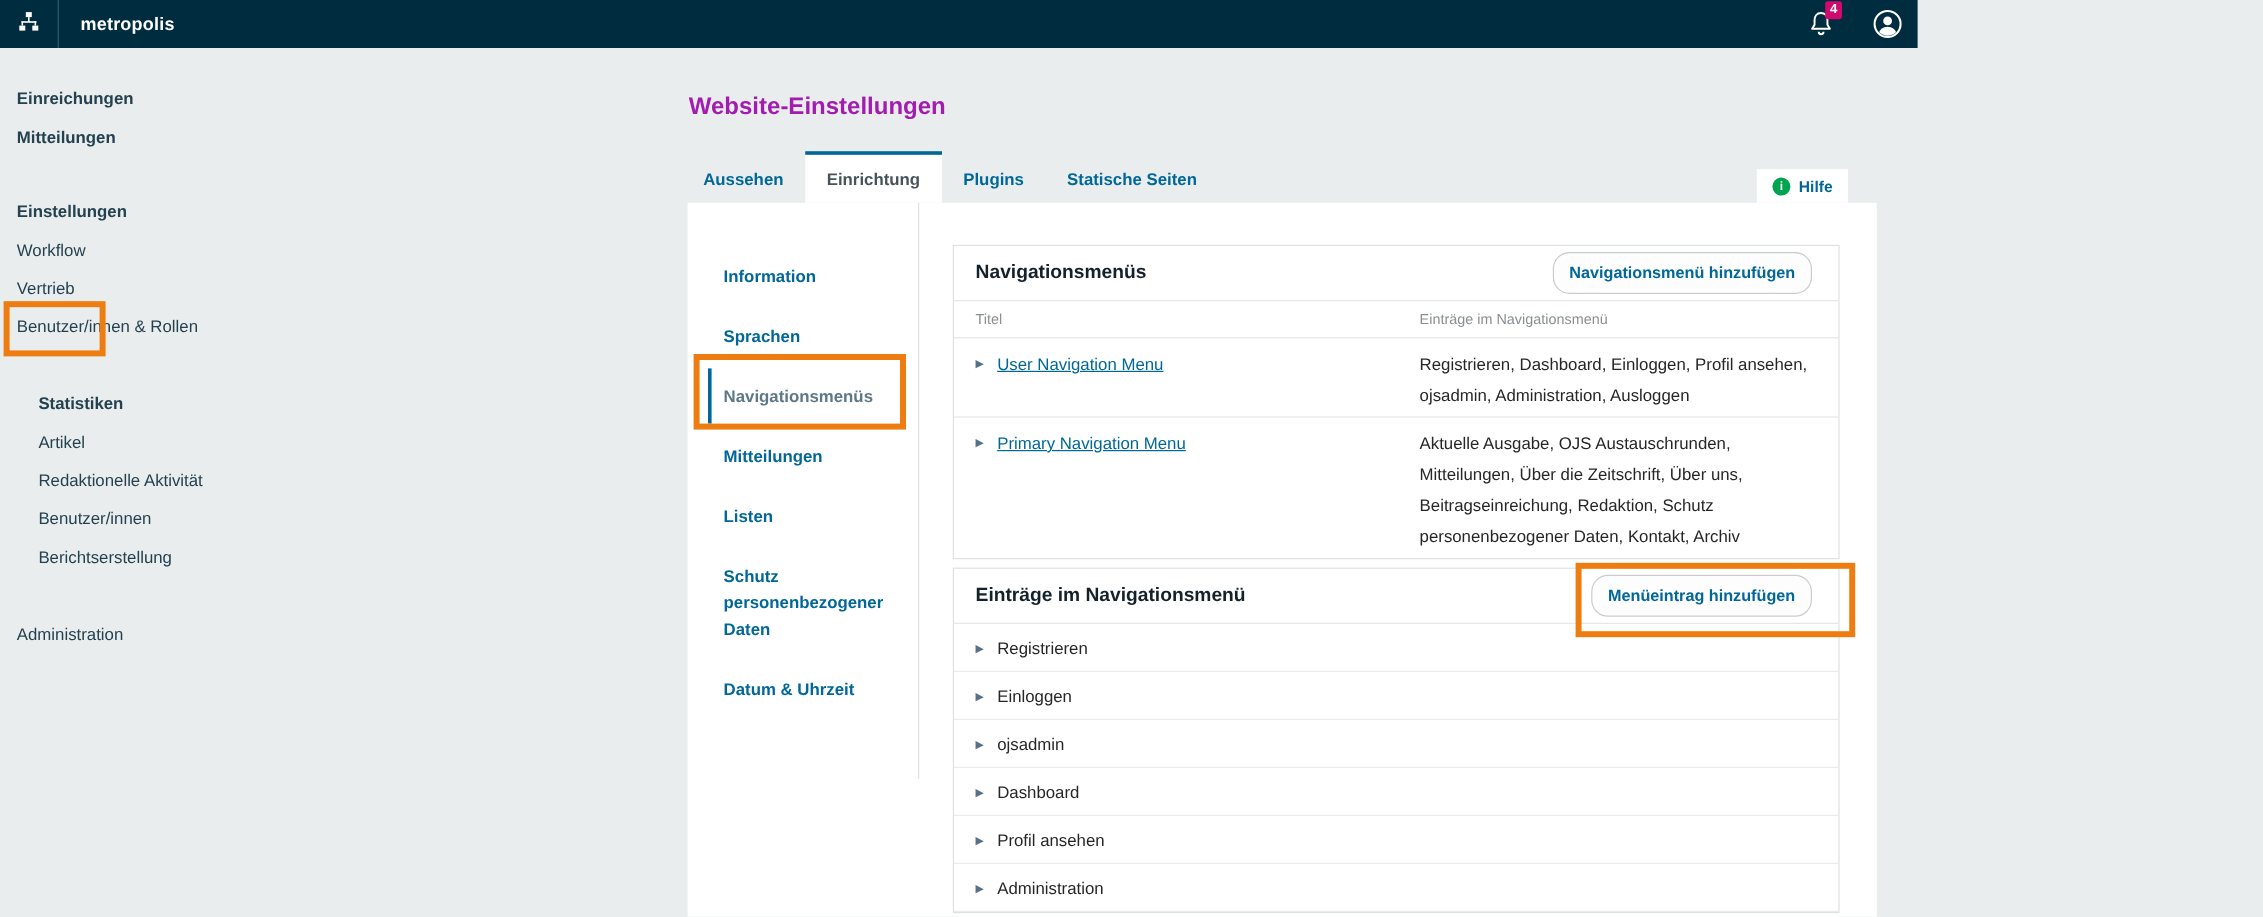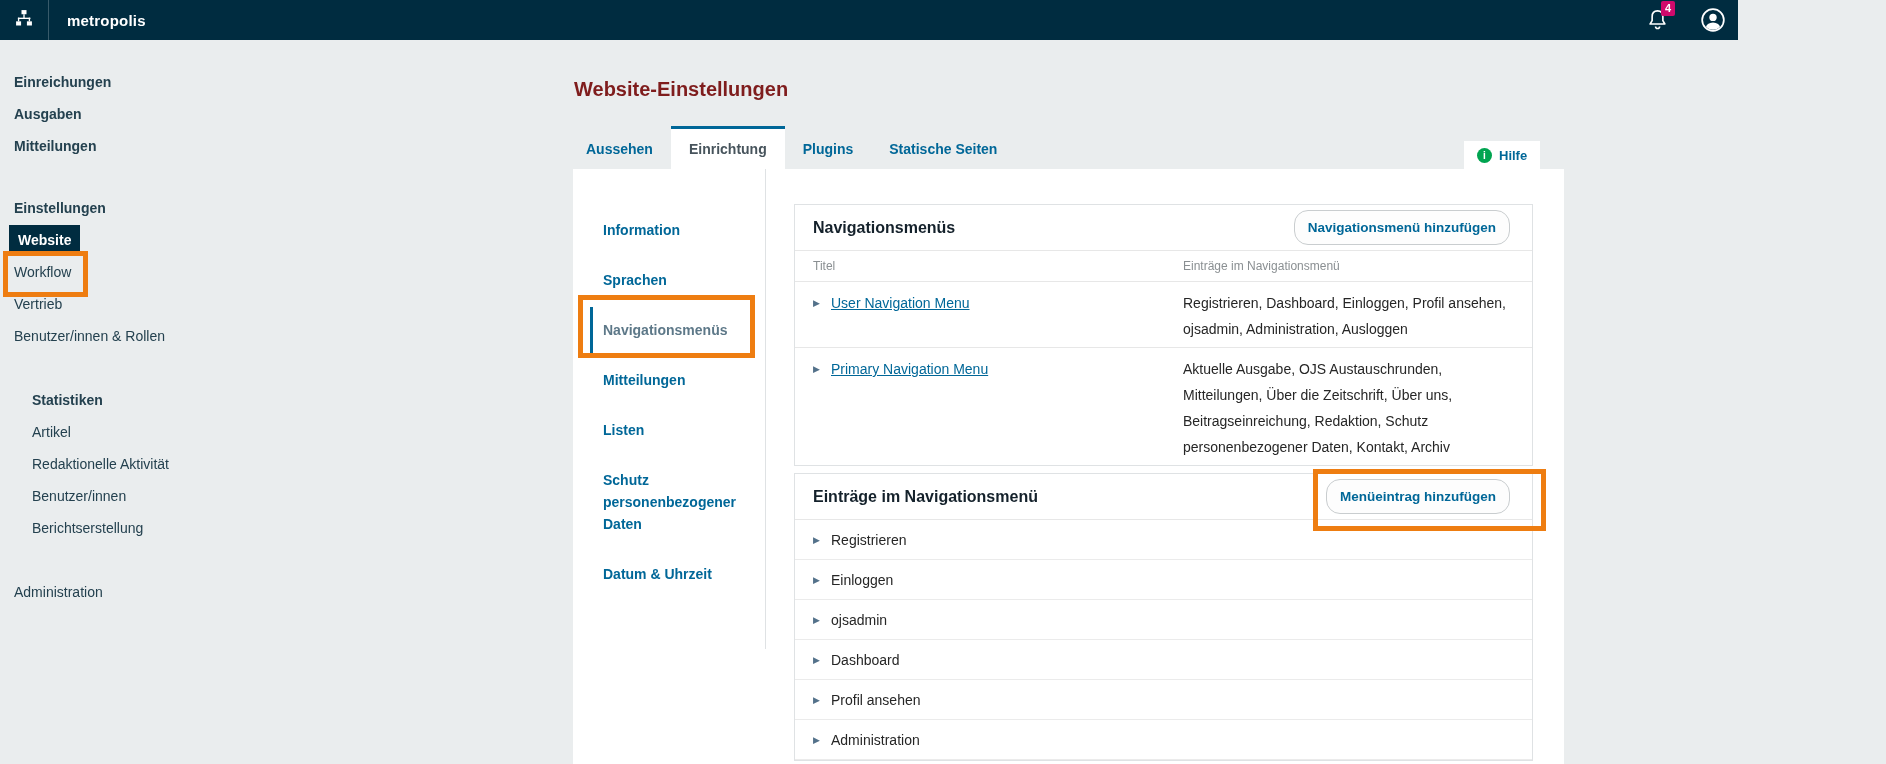--- a/index.html
+++ b/index.html
@@ -6,21 +6,21 @@
   html,body { width:1886px; height:764px; }
   body {
     position: relative;
     background: #eaedee;
     font-family: "Liberation Sans", sans-serif;
     overflow: hidden;
   }
 
   
   .topbar {
-    position:absolute; top:0; left:0; width:1738px; height:40px;
+    position:absolute; top:0; left:0; width:1598px; height:40px;
     background:#002c40; display:flex; align-items:center; z-index:10;
   }
   .topbar-iconbox { width:48px; display:flex; justify-content:center; align-items:center; }
   .topbar-sep { width:1px; height:40px; background:rgba(255,255,255,.22); }
   .brand { color:#fff; font-weight:bold; font-size:15px; margin-left:18px; letter-spacing:.2px; }
   .topbar-right { margin-left:auto; display:flex; align-items:center; gap:30px; padding-right:12px; }
   .bell-wrap { position:relative; width:24px; height:24px; cursor:pointer; }
   .badge {
     position:absolute; top:-7px; left:15px; background:#d00a6c; color:#fff;
     font-size:11px; font-weight:bold; line-height:13px; padding:1px 4px; border-radius:2px;
@@ -34,21 +34,21 @@
     font-size:14px; color:#24414f; cursor:pointer; white-space:nowrap;
   }
   .side-header { font-weight:bold; cursor:default; }
   .g1 { margin-top:26px;font-weight:bold; } .g2 { margin-top:30px; } .g3 { margin-top:32px;padding-left:18px; } .g4 { margin-top:32px; }
   .side-sel-box {
     background:#002c40; color:#fff; font-weight:bold;
     padding:7px 9px; margin-left:-5px;
   }
 
   
-  .page-title { position:absolute; left:574px; top:78px; font-size:20px; font-weight:bold; color:#7f1d1d; }
+  .page-title { position:absolute; left:574px; top:78px; font-size:20px; font-weight:bold; color:#a21caf; }
   .tabbar { position:absolute; left:568px; top:126px; height:43px; display:flex; z-index:2; }
   .tab {
     padding:0 18px; display:flex; align-items:center; font-size:14px; font-weight:bold;
     color:#006798; border-top:3px solid transparent; cursor:pointer; white-space:nowrap;
   }
   .tab.active { background:#fff; border-top:3px solid #006798; color:#47545c; }
 
   .help-btn {
     position:absolute; top:141px; left:1464px; height:28px; background:#fff; z-index:3;
     display:flex; align-items:center; gap:7px; padding:0 13px;
@@ -159,28 +159,24 @@
           </g>
         </svg>
       </span>
     </div>
   </div>
 </header>
 
 <nav class="sidebar">
   <div class="g1">
     <div class="side-item">Einreichungen</div>
-    <div class="side-item">Ausgaben</div>
     <div class="side-item">Mitteilungen</div>
   </div>
   <div class="g2">
     <div class="side-item side-header">Einstellungen</div>
-    <div class="side-item">
-      <span class="side-sel-box">Website</span>
-    </div>
     <div class="side-item">Workflow</div>
     <div class="side-item">Vertrieb</div>
     <div class="side-item">Benutzer/innen &amp; Rollen</div>
   </div>
   <div class="g3">
     <div class="side-item side-header">Statistiken</div>
     <div class="side-item">Artikel</div>
     <div class="side-item">Redaktionelle Aktivität</div>
     <div class="side-item">Benutzer/innen</div>
     <div class="side-item">Berichtserstellung</div>

